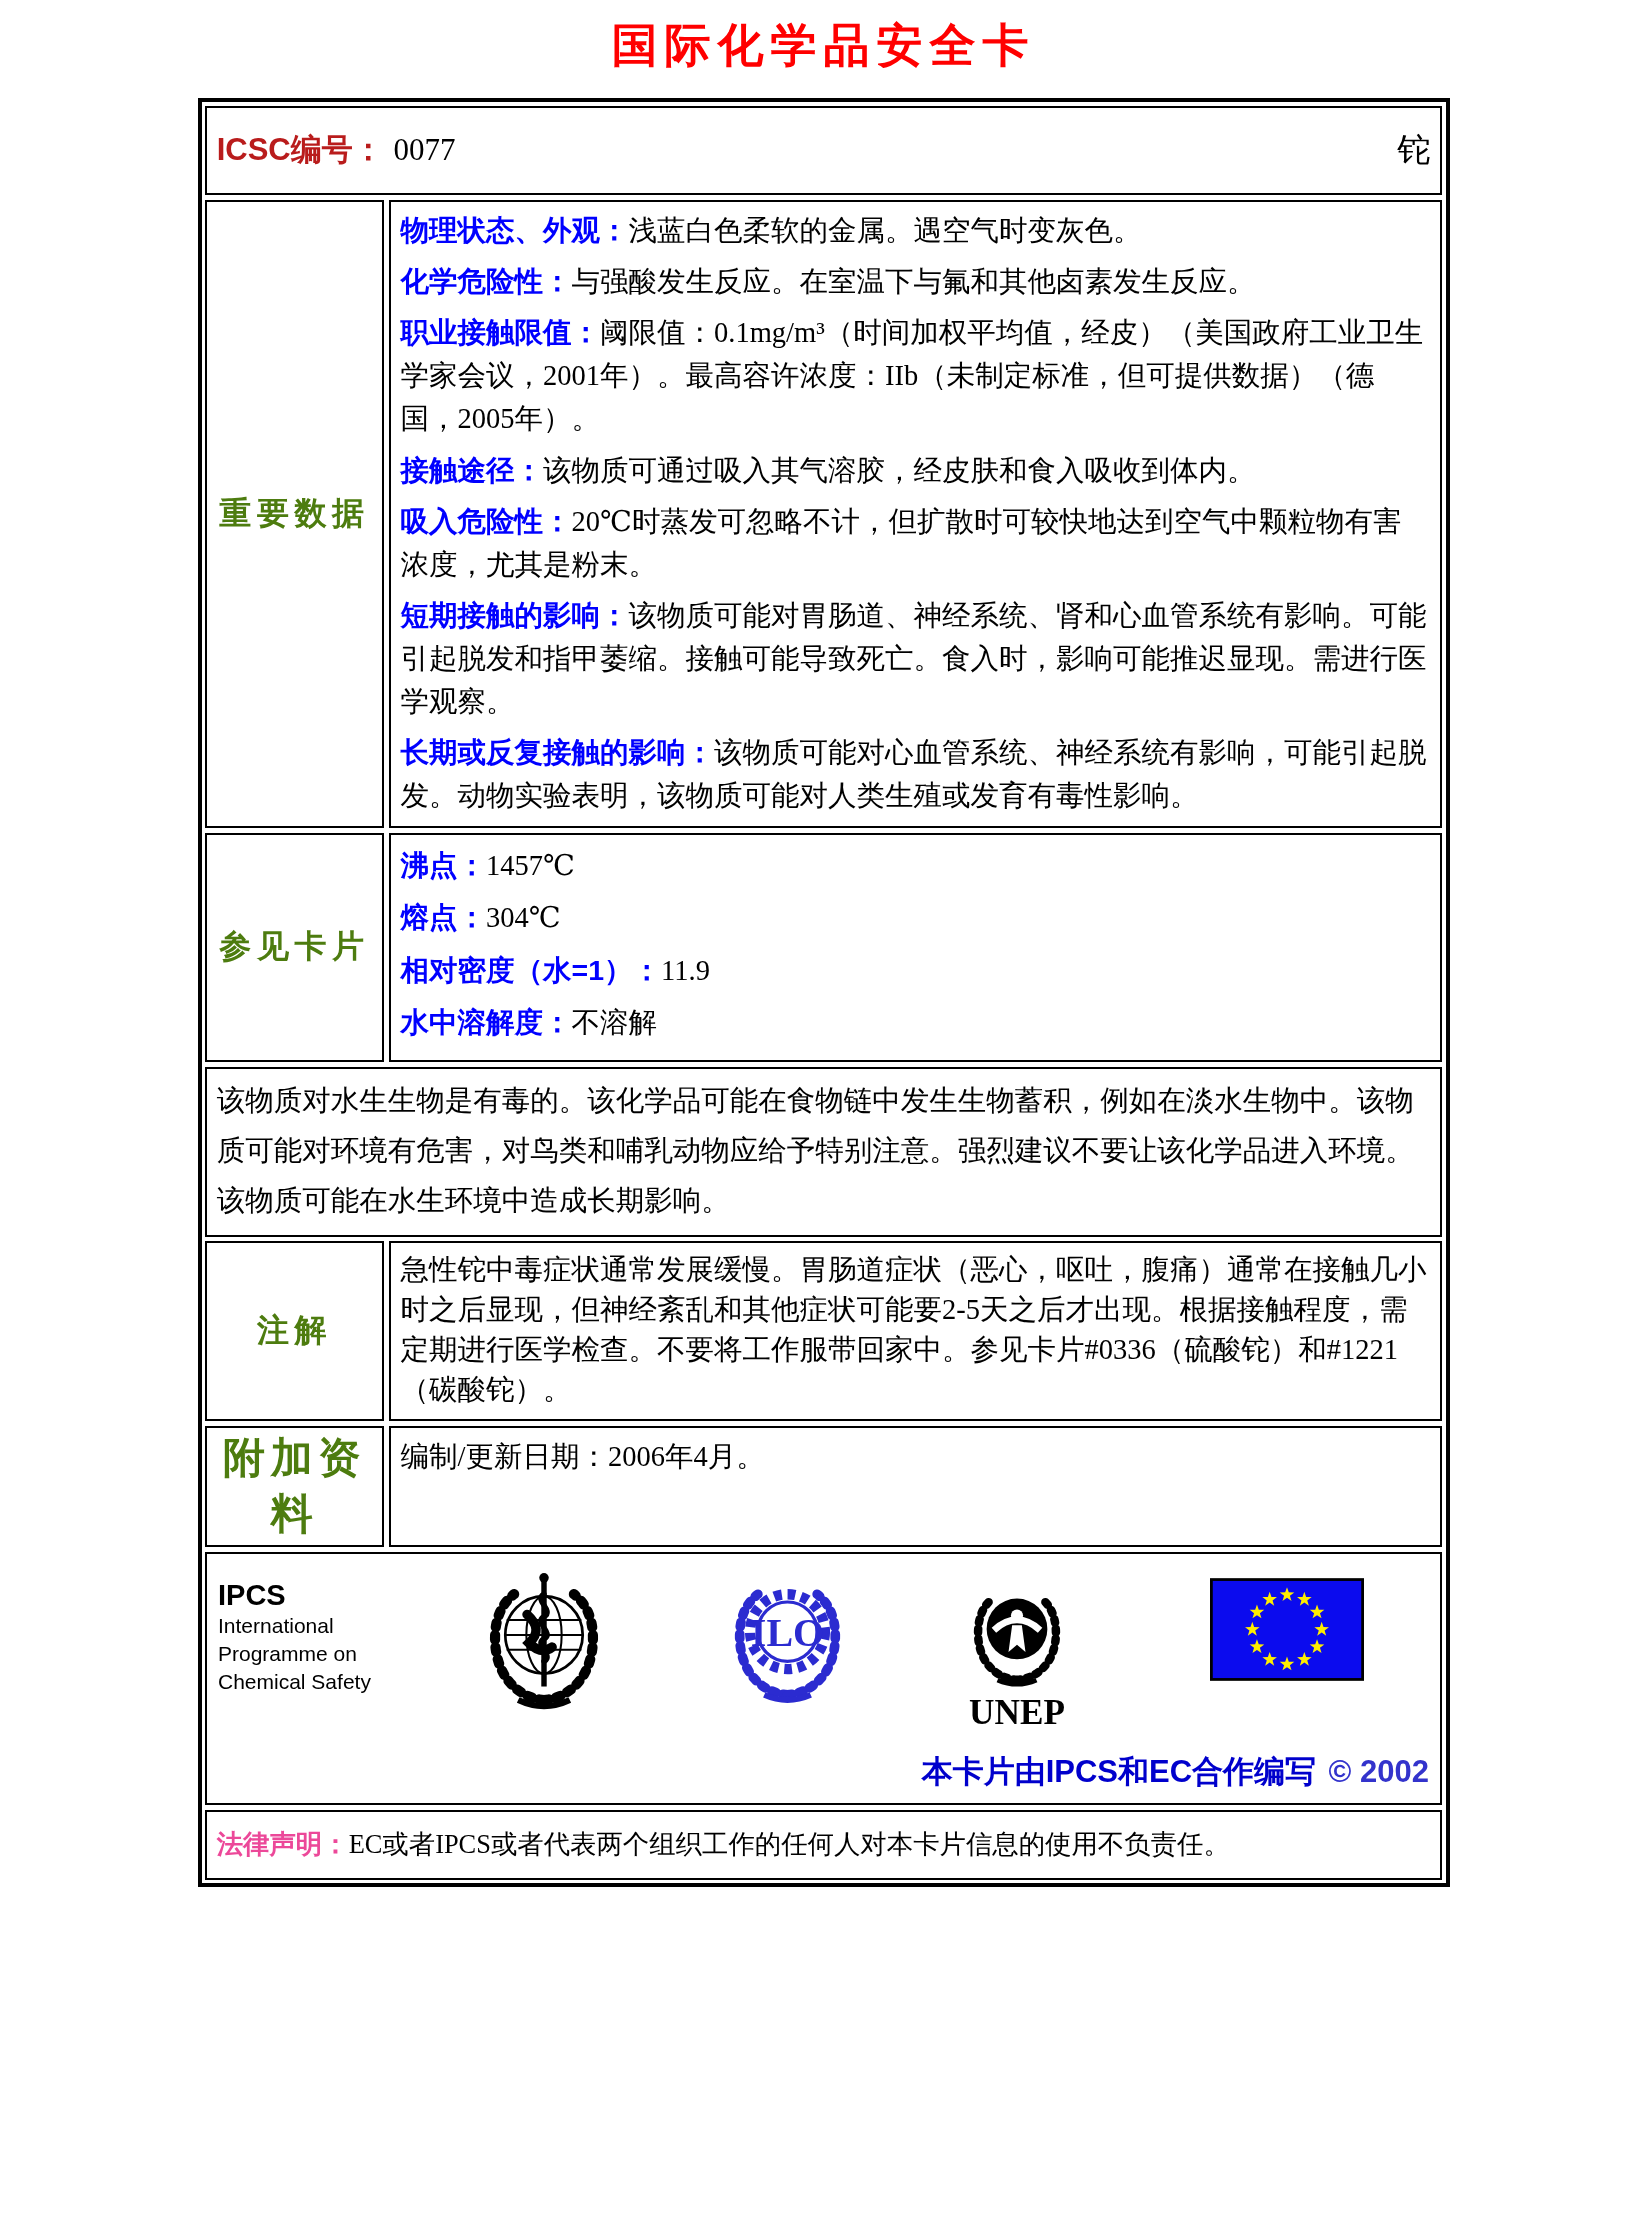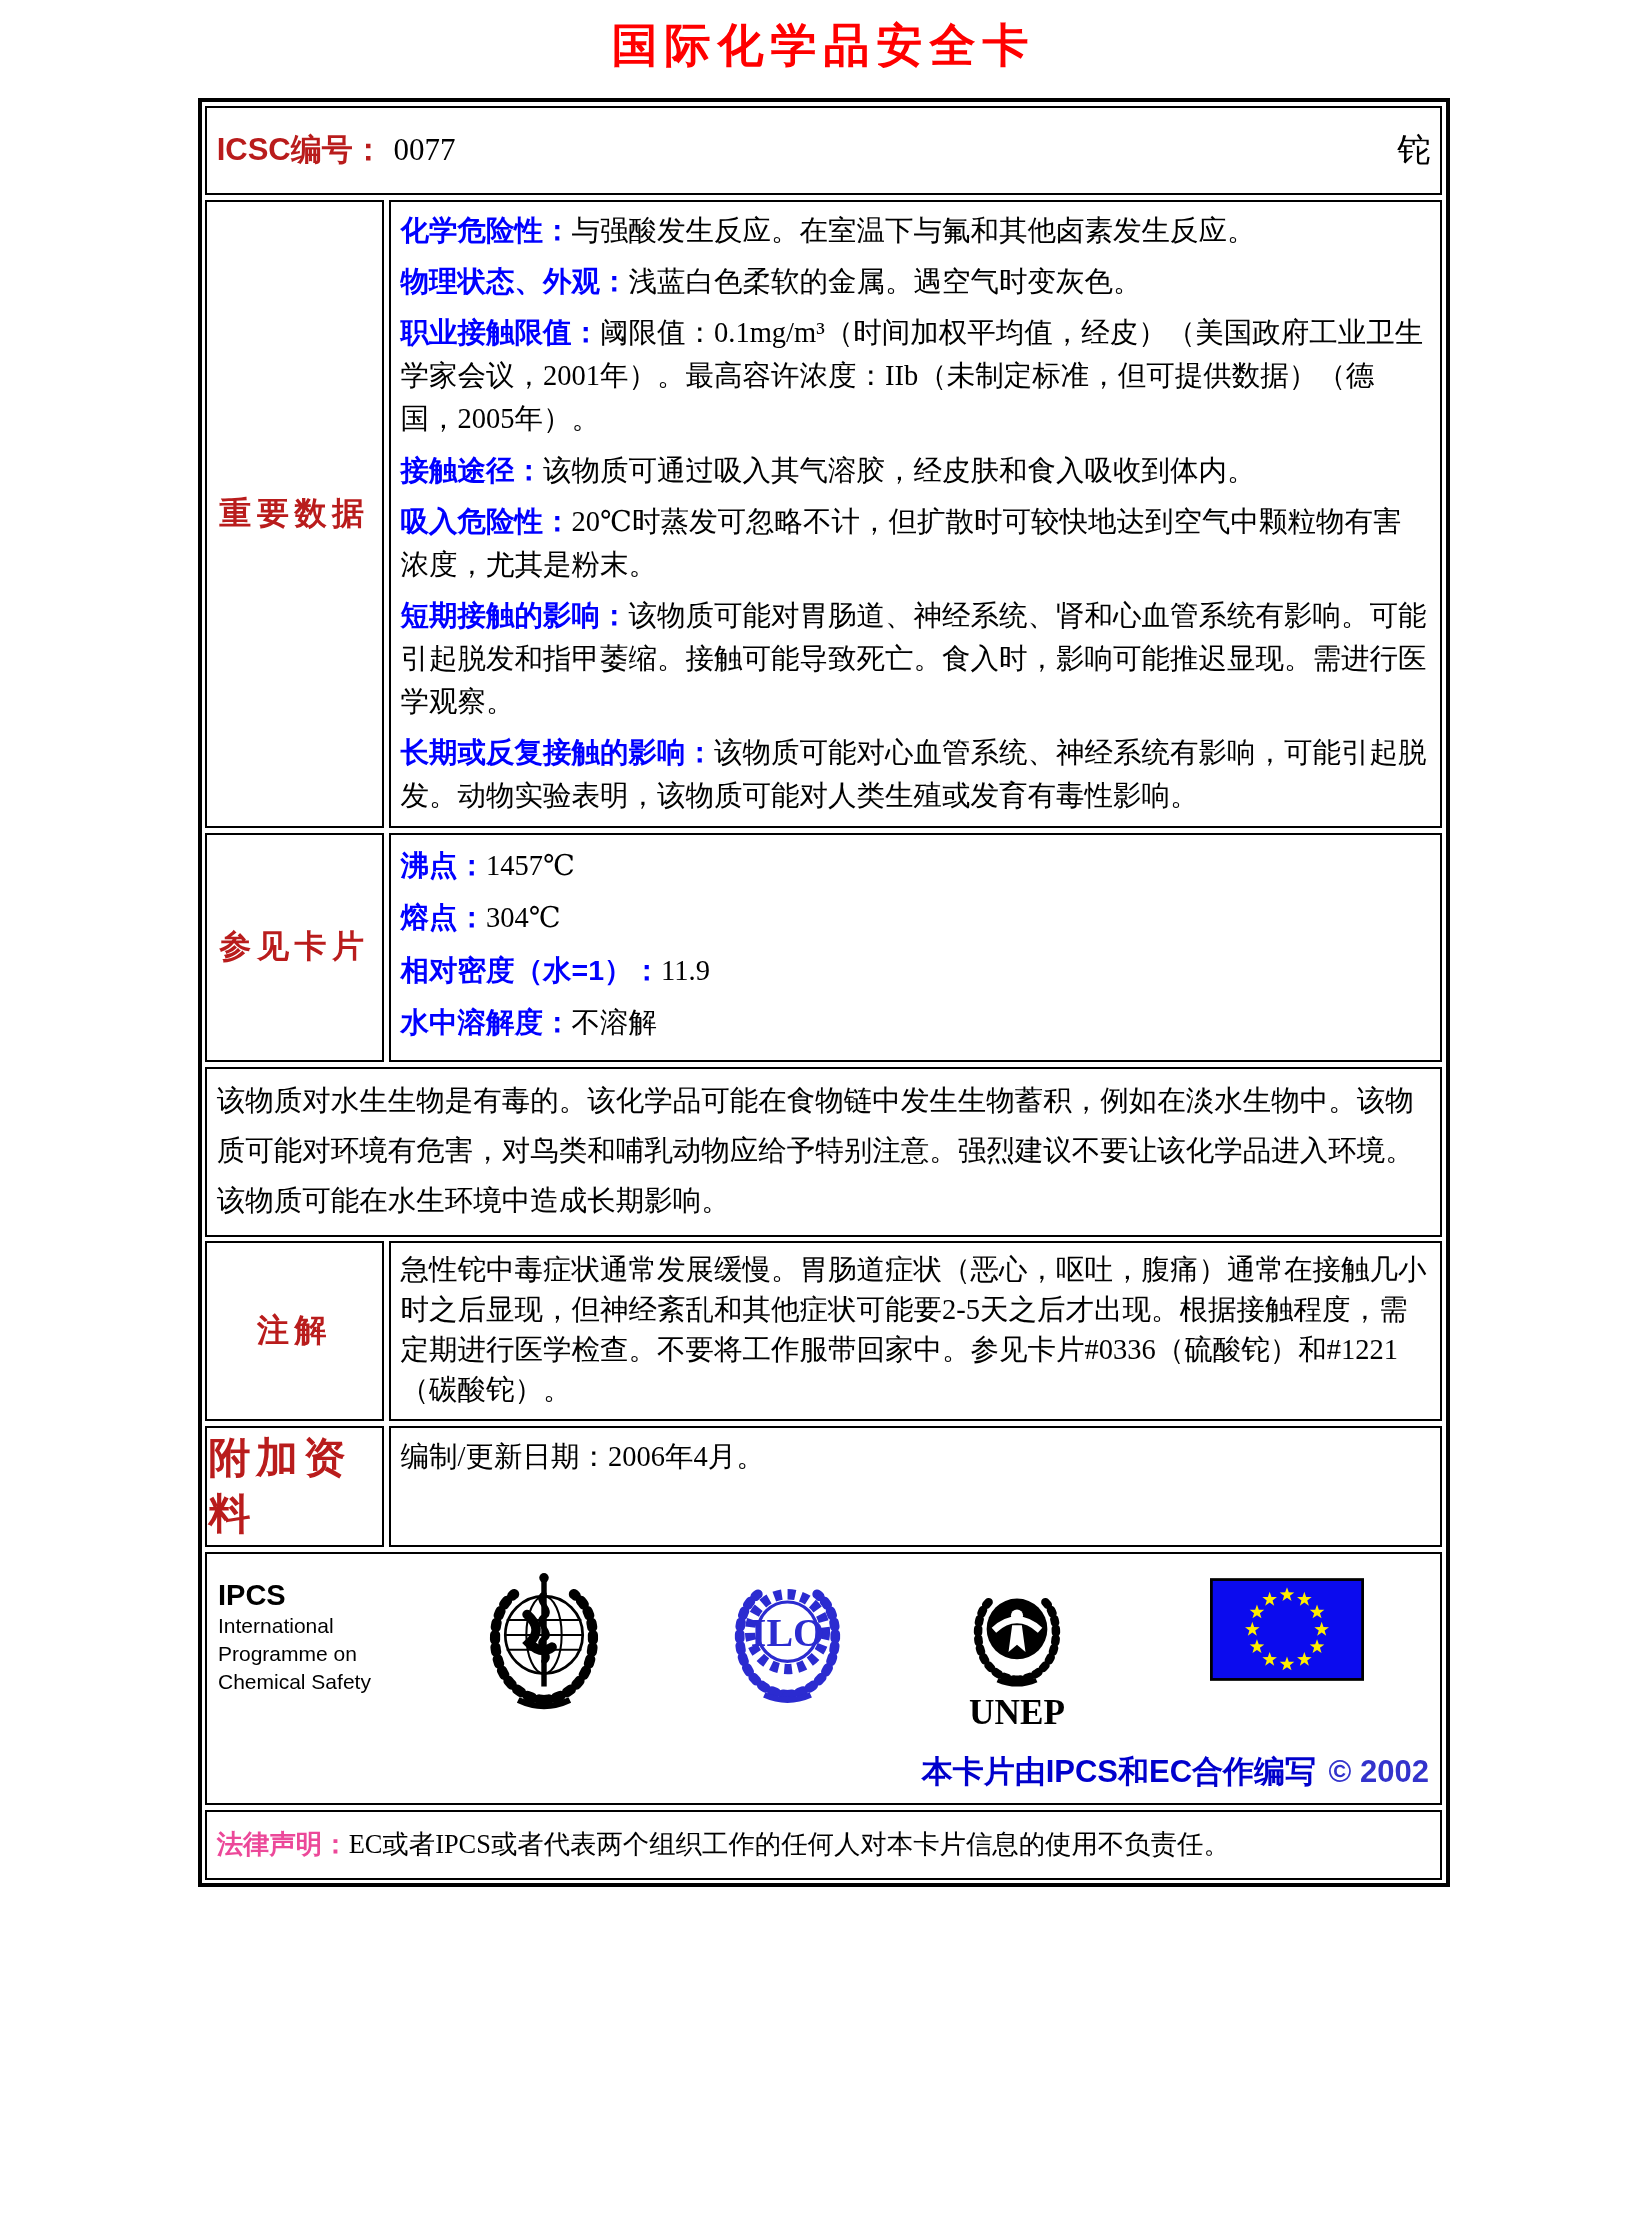--- a/index.html
+++ b/index.html
@@ -34,25 +34,26 @@
   }
   .row { display: flex; gap: 4.9px; margin-bottom: 4.9px; }
   .row:last-child { margin-bottom: 0; }
   .cell { border: 2.8px solid #000000; background:#fff; }
   .cell-label {
     width: 179px;
     flex: 0 0 179px;
     display: flex;
     align-items: center;
     justify-content: center;
+    text-align: center;
     font-family: "Liberation Sans", "DejaVu Sans", sans-serif;
     font-weight: bold;
     font-size: 32px;
     letter-spacing: 5.6px;
-    color: #b91c1c;
+    color: #4d7c0f;
     padding: 4.2px 1.4px;
   }
   .cell-content { flex: 1 1 auto; padding: 7px 11px 8.3px 9.7px; }
 
   
   .row-icsc .cell {
     flex: 1;
     display: flex;
     align-items: center;
     min-height: 89px;
@@ -138,22 +139,22 @@
       <div class="cell">
         <span class="icsc-label">ICSC编号：</span>
         <span class="icsc-number">0077</span>
         <span class="substance-name">铊</span>
       </div>
     </div>
 
     <div class="row">
       <div class="cell cell-label">重要数据</div>
       <div class="cell cell-content">
+        <p class="para"><span class="inline-label">物理状态、外观：</span><span>浅蓝白色柔软的金属。遇空气时变灰色。</span></p>
         <p class="para"><span class="inline-label">化学危险性：</span><span>与强酸发生反应。在室温下与氟和其他卤素发生反应。</span></p>
-        <p class="para"><span class="inline-label">物理状态、外观：</span><span>浅蓝白色柔软的金属。遇空气时变灰色。</span></p>
         <p class="para"><span class="inline-label">职业接触限值：</span><span>阈限值：0.1mg/m³（时间加权平均值，经皮）（美国政府工业卫生学家会议，2001年）。最高容许浓度：IIb（未制定标准，但可提供数据）（德国，2005年）。</span></p>
         <p class="para"><span class="inline-label">接触途径：</span><span>该物质可通过吸入其气溶胶，经皮肤和食入吸收到体内。</span></p>
         <p class="para"><span class="inline-label">吸入危险性：</span><span>20℃时蒸发可忽略不计，但扩散时可较快地达到空气中颗粒物有害浓度，尤其是粉末。</span></p>
         <p class="para"><span class="inline-label">短期接触的影响：</span><span>该物质可能对胃肠道、神经系统、肾和心血管系统有影响。可能引起脱发和指甲萎缩。接触可能导致死亡。食入时，影响可能推迟显现。需进行医学观察。</span></p>
         <p class="para"><span class="inline-label">长期或反复接触的影响：</span><span>该物质可能对心血管系统、神经系统有影响，可能引起脱发。动物实验表明，该物质可能对人类生殖或发育有毒性影响。</span></p>
       </div>
     </div>
 
     <div class="row">
       <div class="cell cell-label">参见卡片</div>

